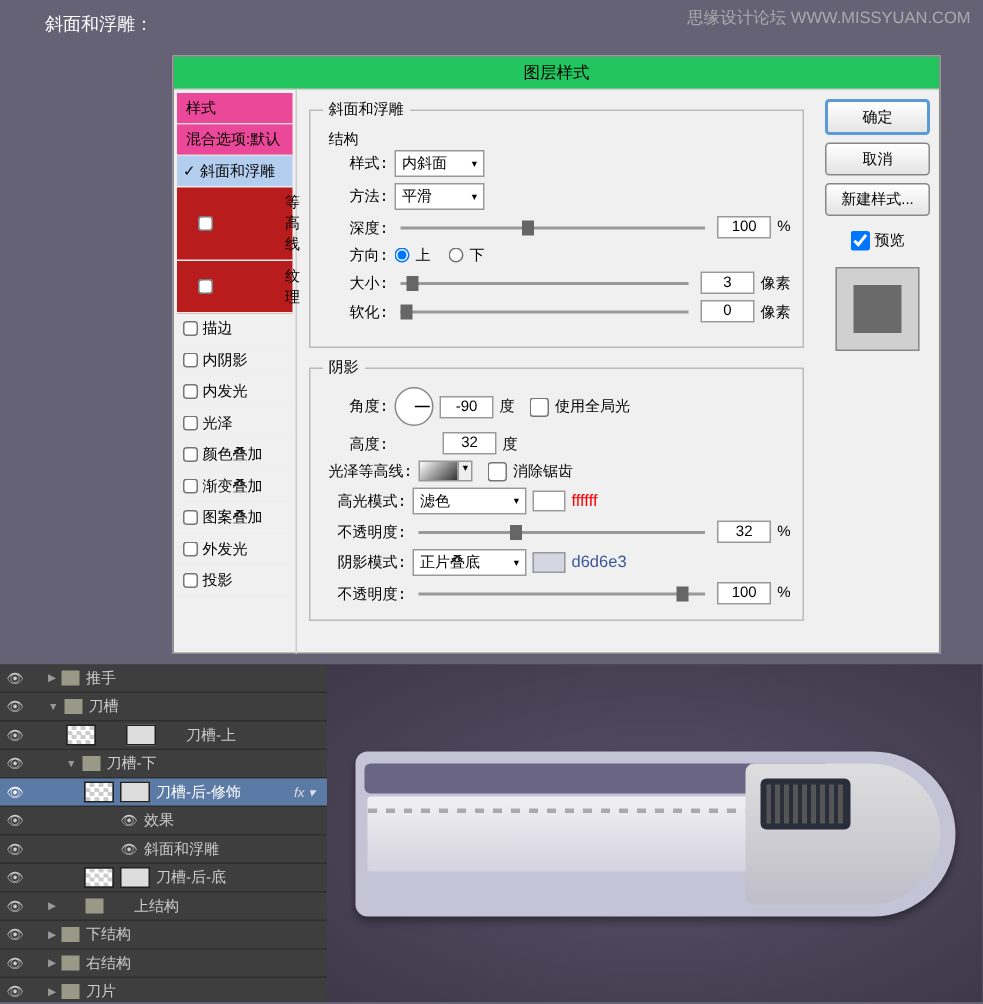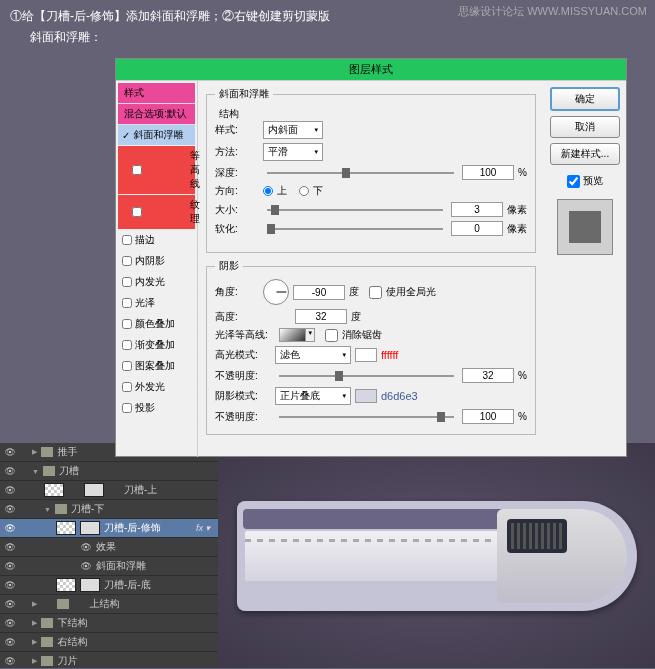--- a/index.html
+++ b/index.html
@@ -10,33 +10,33 @@
 .watermark { position: absolute; right: 8px; top: 4px; font-size: 11px; color: #aaa; }
 
 .dialog { background: #f0f0f0; border: 1px solid #888; width: 512px; height: 399px; position: relative; margin-left: 105px; color: #000; }
 .dialog-title { text-align: center; background: #22c55e; padding: 3px; border-bottom: 1px solid #ccc; font-size: 11px; }
 .dialog-body { display: flex; height: 376px; }
 
 .style-list { width: 82px; border-right: 1px solid #ccc; padding: 2px; }
 .style-header { background: #ec4899; padding: 3px 6px; font-size: 10px; border-bottom: 1px solid #ddd; }
 .style-row { padding: 3px 4px; font-size: 10px; display: flex; align-items: center; gap: 3px; border-bottom: 1px solid #eee; }
 .style-row.selected { background: #b4cef0; }
-.style-row.sub { padding-left: 14px; background: #ef4444; gap: 48px; }
+.style-row.sub { padding-left: 14px; background: #b91c1c; gap: 48px; }
 .style-row input[type="checkbox"] { width: 10px; height: 10px; margin: 0; }
 
 .style-main { flex: 1; padding: 6px 8px; font-size: 10px; }
 fieldset { border: 1px solid #bbb; padding: 6px 8px; margin-bottom: 6px; }
 legend { padding: 0 4px; font-size: 10px; }
 .form-row { display: flex; align-items: center; margin-bottom: 4px; gap: 4px; }
-.form-label { width: 44px; text-align: left; }
+.form-label { width: 44px; text-align: right; font-family: Liberation Mono, monospace; }
 .form-select { border: 1px solid #999; padding: 1px 4px; min-width: 60px; background: #fff; display: inline-flex; align-items: center; justify-content: space-between; font-size: 10px; }
 .form-select::after { content: "▾"; margin-left: 6px; font-size: 7px; }
 .slider { flex: 1; height: 2px; background: #999; position: relative; margin: 0 4px; }
 .slider-thumb { position: absolute; width: 8px; height: 10px; background: #666; top: -4px; }
-.num-box { border: 1px solid #999; padding: 1px; width: 52px; text-align: center; background: #fff; font-size: 10px; }
+.num-box { border: 1px solid #999; padding: 1px; width: 36px; text-align: center; background: #fff; font-size: 10px; }
 .radio { width: 10px; height: 10px; }
 .swatch { width: 22px; height: 14px; border: 1px solid #999; display: inline-block; }
 .grad-swatch { width: 36px; height: 14px; border: 1px solid #999; background: linear-gradient(135deg, #fff, #000); display: inline-flex; justify-content: flex-end; }
 .grad-swatch::after{content:"▾";font-size:7px;background:#eee;padding:0 2px;border-left:1px solid #999;}
 
 .dialog-right { width: 82px; padding: 6px; display: flex; flex-direction: column; align-items: center; gap: 5px; }
 .btn { width: 70px; padding: 3px; background: linear-gradient(#fff,#e4e4e4); border: 1px solid #888; border-radius: 3px; font-size: 10px; text-align: center; }
 .btn.primary { border: 2px solid #5b9bd5; }
 .preview-box { width: 56px; height: 56px; background: #d0d0d0; border: 1px solid #888; display: flex; align-items: center; justify-content: center; margin-top: 6px; }
 .preview-inner { width: 32px; height: 32px; background: #6a6a6a; }
@@ -67,21 +67,20 @@
 .knife-grip { position: absolute; right: 10px; top: 8px; width: 130px; height: 94px; background: linear-gradient(#dededf,#bfbec9); border-radius: 6px 50px 50px 6px; }
 .knife-slider { position: absolute; right:70px; top:18px; width:60px;height:34px;background:#2a2d3a;border-radius:4px;}
 .knife-slider::after{content:"";position:absolute;top:4px;left:4px;right:4px;bottom:4px;background:repeating-linear-gradient(90deg,#555 0 3px,#2a2d3a 3px 6px);}
 </style>
 </head>
 <body>
 
 <div class="watermark">思缘设计论坛  WWW.MISSYUAN.COM</div>
 
 <div class="top-section">
-  <div class="instructions">①给【刀槽-后-修饰】添加斜面和浮雕；②右键创建剪切蒙版</div>
   <div class="sub-label">斜面和浮雕：</div>
 
   <div class="dialog">
     <div class="dialog-title">图层样式</div>
     <div class="dialog-body">
       <div class="style-list">
         <div class="style-header">样式</div>
         <div class="style-header">混合选项:默认</div>
         <div id="style-rows">
             <div class="style-row selected">

